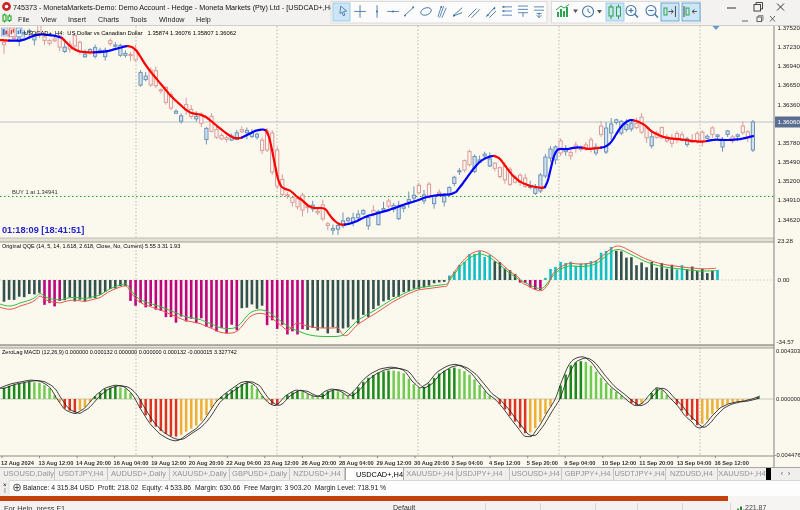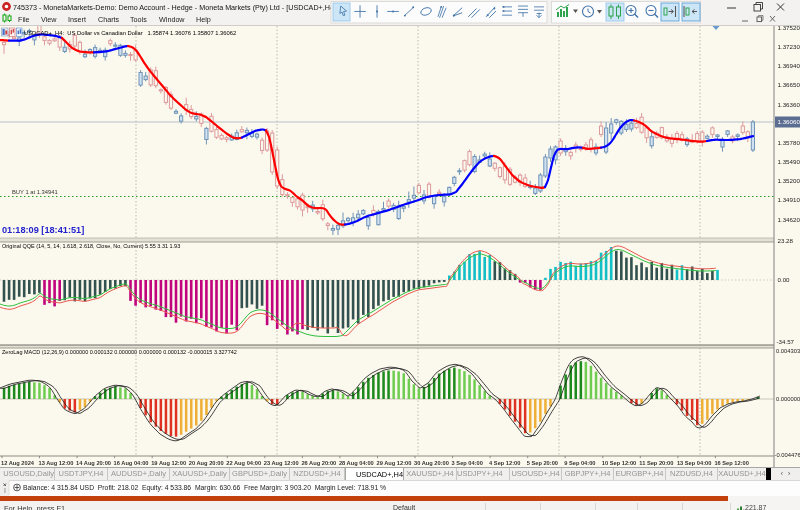--- a/index.html
+++ b/index.html
@@ -847,21 +847,21 @@
 <div class="abs" style="left:55px;top:468px;width:53px;height:12px;border-right:1px solid #c9c7c3;text-align:center;font-size:7.5px;color:#949494;line-height:12px">USDTJPY,H4</div>
 <div class="abs" style="left:108px;top:468px;width:62px;height:12px;border-right:1px solid #c9c7c3;text-align:center;font-size:7.5px;color:#949494;line-height:12px">AUDUSD+,Daily</div>
 <div class="abs" style="left:170px;top:468px;width:60px;height:12px;border-right:1px solid #c9c7c3;text-align:center;font-size:7.5px;color:#949494;line-height:12px">XAUUSD+,Daily</div>
 <div class="abs" style="left:230px;top:468px;width:60px;height:12px;border-right:1px solid #c9c7c3;text-align:center;font-size:7.5px;color:#949494;line-height:12px">GBPUSD+,Daily</div>
 <div class="abs" style="left:290px;top:468px;width:55px;height:12px;border-right:1px solid #c9c7c3;text-align:center;font-size:7.5px;color:#949494;line-height:12px">NZDUSD+,H4</div>
 <div class="abs" style="left:345px;top:467px;width:59px;height:13px;background:#ffffff;border:1px solid #a9a7a3;border-bottom:none;text-align:right;font-size:7.4px;font-weight:normal;color:#000;line-height:13px;z-index:3">USDCAD+,H4</div>
 <div class="abs" style="left:404px;top:468px;width:53px;height:12px;border-right:1px solid #c9c7c3;text-align:center;font-size:7.5px;color:#949494;line-height:12px">XAUUSD+,H4</div>
 <div class="abs" style="left:457px;top:468px;width:53px;height:12px;border-right:1px solid #c9c7c3;text-align:left;font-size:7.5px;color:#949494;line-height:12px">USDJPY+,H4</div>
 <div class="abs" style="left:510px;top:468px;width:52px;height:12px;border-right:1px solid #c9c7c3;text-align:center;font-size:7.5px;color:#949494;line-height:12px">USOUSD+,H4</div>
 <div class="abs" style="left:562px;top:468px;width:52px;height:12px;border-right:1px solid #c9c7c3;text-align:center;font-size:7.5px;color:#949494;line-height:12px">GBPJPY+,H4</div>
-<div class="abs" style="left:614px;top:468px;width:52px;height:12px;border-right:1px solid #c9c7c3;text-align:center;font-size:7.5px;color:#949494;line-height:12px">EURGBP+,H4</div>
+<div class="abs" style="left:614px;top:468px;width:52px;height:12px;border-right:1px solid #c9c7c3;text-align:center;font-size:7.5px;color:#949494;line-height:12px">USDTJPY+,H4</div>
 <div class="abs" style="left:666px;top:468px;width:52px;height:12px;border-right:1px solid #c9c7c3;text-align:center;font-size:7.5px;color:#949494;line-height:12px">NZDUSD,H4</div>
 <div class="abs" style="left:718px;top:468px;width:53px;height:12px;border-right:5px solid #000000;text-align:center;font-size:7.5px;color:#949494;line-height:12px">XAUUSD+,H4</div>
 <div class="abs" style="left:771px;top:468px;width:29px;height:12px;font-size:8px;color:#666;text-align:center;line-height:12px">‹ &nbsp;›</div>
 
 <div class="abs" style="left:0;top:480px;width:800px;height:16px;background:#fdfdfd;border-top:1px solid #d9d7d3"></div>
 <svg class="abs" style="left:0;top:480px" width="800" height="16" xmlns="http://www.w3.org/2000/svg" font-family="Liberation Sans, sans-serif">
 <rect x="0" y="0" width="9" height="16" fill="#efeeec"></rect>
 <line x1="9" y1="1" x2="9" y2="15" stroke="#d8d6d2" stroke-width="0.8"></line>
 <path d="M3.5,3.5 L6,6 M6,3.5 L3.5,6" stroke="#444" stroke-width="0.9"></path>
 <rect x="4" y="8" width="1.8" height="5" fill="#c0beba"></rect>

